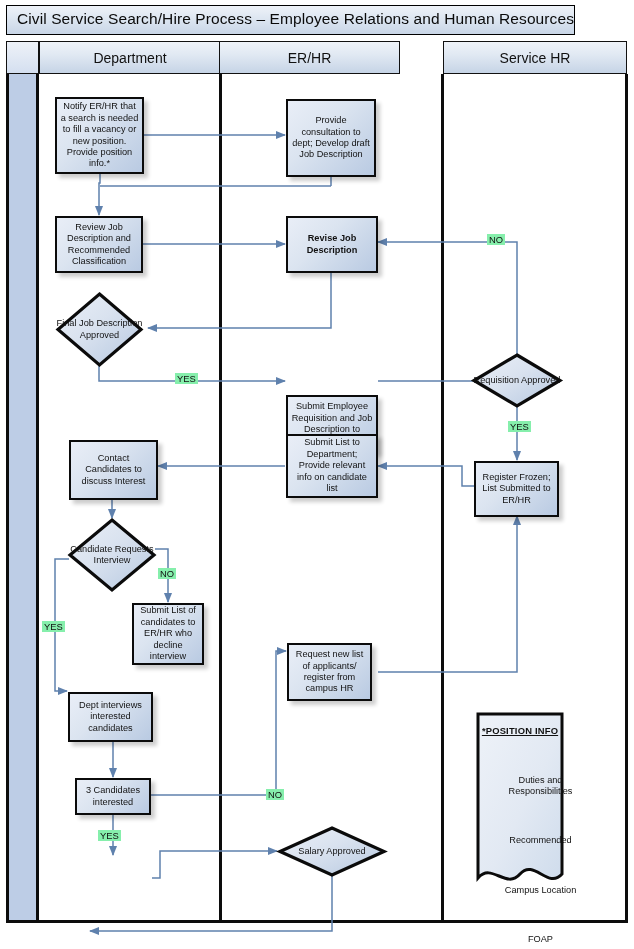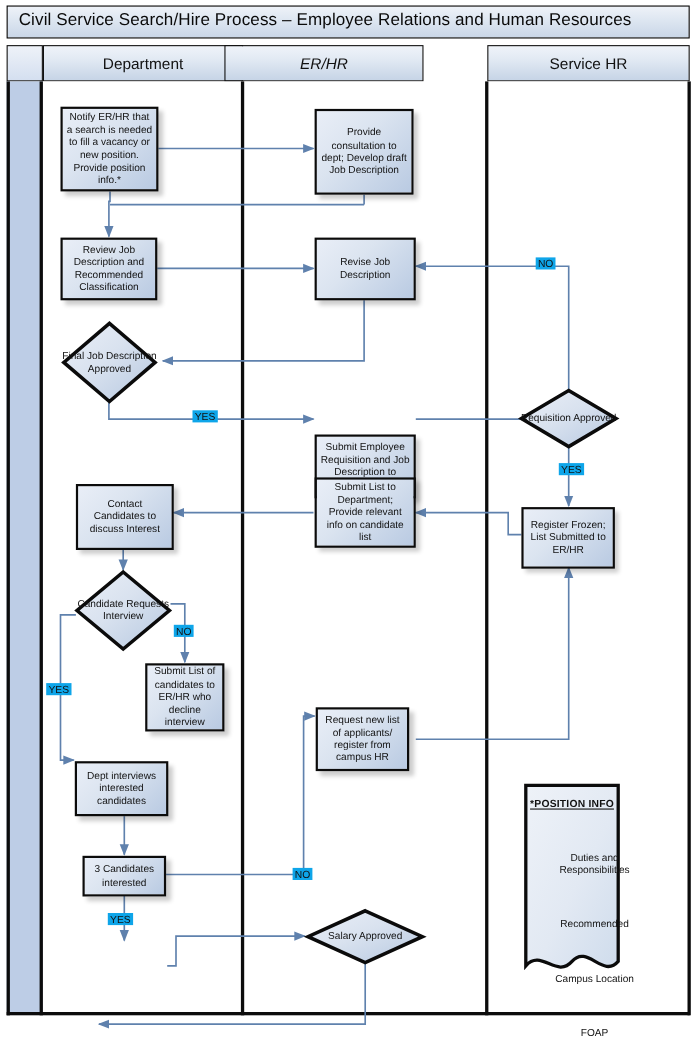--- a/index.html
+++ b/index.html
@@ -2,21 +2,21 @@
 <html><head>
 <meta charset="utf-8">
 <title>Civil Service Search/Hire Process</title>
 <style>
   html,body{margin:0;padding:0;background:#ffffff;}
   body{font-family:"Liberation Sans","DejaVu Sans",sans-serif;}
   #page{position:relative;width:634px;height:949px;overflow:hidden;background:#fff;}
 
   
   #title-bar{
-    position:absolute;left:6px;top:5px;width:621px;height:30px;
+    position:absolute;left:6px;top:5px;width:569px;height:30px;
     border:1px solid #000;
     background:linear-gradient(180deg,#eef2f8 0%,#dde6f1 45%,#c9d6e7 100%);
     box-sizing:border-box;
   }
   #title-text{
     position:absolute;left:10px;top:4px;
     font-size:15.5px;color:#0a0a0a;letter-spacing:.1px;white-space:nowrap;
   }
 
   
@@ -77,40 +77,40 @@
     font-size:9.2px;line-height:11.2px;color:#121212;text-align:center;
     margin-bottom:10px;width:100%;margin-left:41px;
   }
 
   
   #wires{position:absolute;left:0;top:0;width:634px;height:949px;pointer-events:none;}
   .wire{fill:none;stroke:#5f81ad;stroke-width:1.5;}
   .arrowfill{fill:#5f81ad;}
 
   .elabel{
-    position:absolute;font-size:9.4px;color:#111;background:#0ea5e9;
+    position:absolute;font-size:9.4px;color:#111;background:#86efac;
     padding:0 2px;line-height:11px;
   }
 </style>
 </head>
 <body>
 
 <div id="page">
 
   <div id="title-bar">
     <div id="title-text">Civil Service Search/Hire Process – Employee Relations and Human Resources</div>
   </div>
 
   <div class="lane-head blank" style="left:6px;width:33px;">
       <span></span>
     </div>
   <div class="lane-head" style="left:39px;width:182px;">
       <span>Department</span>
     </div>
-  <div class="lane-head" style="left:204px;width:181px;font-style:italic;">
+  <div class="lane-head" style="left:219px;width:181px;">
       <span>ER/HR</span>
     </div>
   <div class="lane-head" style="left:443px;width:184px;">
       <span>Service HR</span>
     </div>
 
   <div class="lane-body" id="lane-body-left" style="left:6px;width:33px;"></div>
   <div class="lane-body" style="left:39px;width:182px;"></div>
   <div class="lane-body" style="left:221px;width:222px;"></div>
   <div class="lane-body" style="left:443px;width:184px;"></div>
@@ -178,21 +178,21 @@
     </div>
 
   <div class="node proc" style="left:286px;top:99px;width:90px;height:78px;">
       <span>Provide consultation to dept; Develop draft Job Description</span>
     </div>
 
   <div class="node proc" style="left:55px;top:216px;width:88px;height:57px;">
       <span>Review Job Description and Recommended Classification</span>
     </div>
 
-  <div class="node proc" style="left:286px;top:216px;width:92px;height:57px;">
+  <div class="node proc" style="left:286px;top:216px;width:92px;height:57px;font-weight:bold;">
       <span>Revise Job Description</span>
     </div>
 
   <div class="dia-wrap" style="left:56px;top:292px;width:87px;height:75px;">
     <svg width="87" height="75" viewBox="0 0 87 75">
       <polygon points="43.5,2 85,37.5 43.5,73 2,37.5" fill="url(#g1)" stroke="#0b0b0b" stroke-width="3.2"></polygon>
       <defs>
         <linearGradient id="g1" x1="0" y1="0" x2="1" y2="1">
           <stop offset="0%" stop-color="#eaeff7"></stop>
             <stop offset="45%" stop-color="#d9e2ef"></stop>

